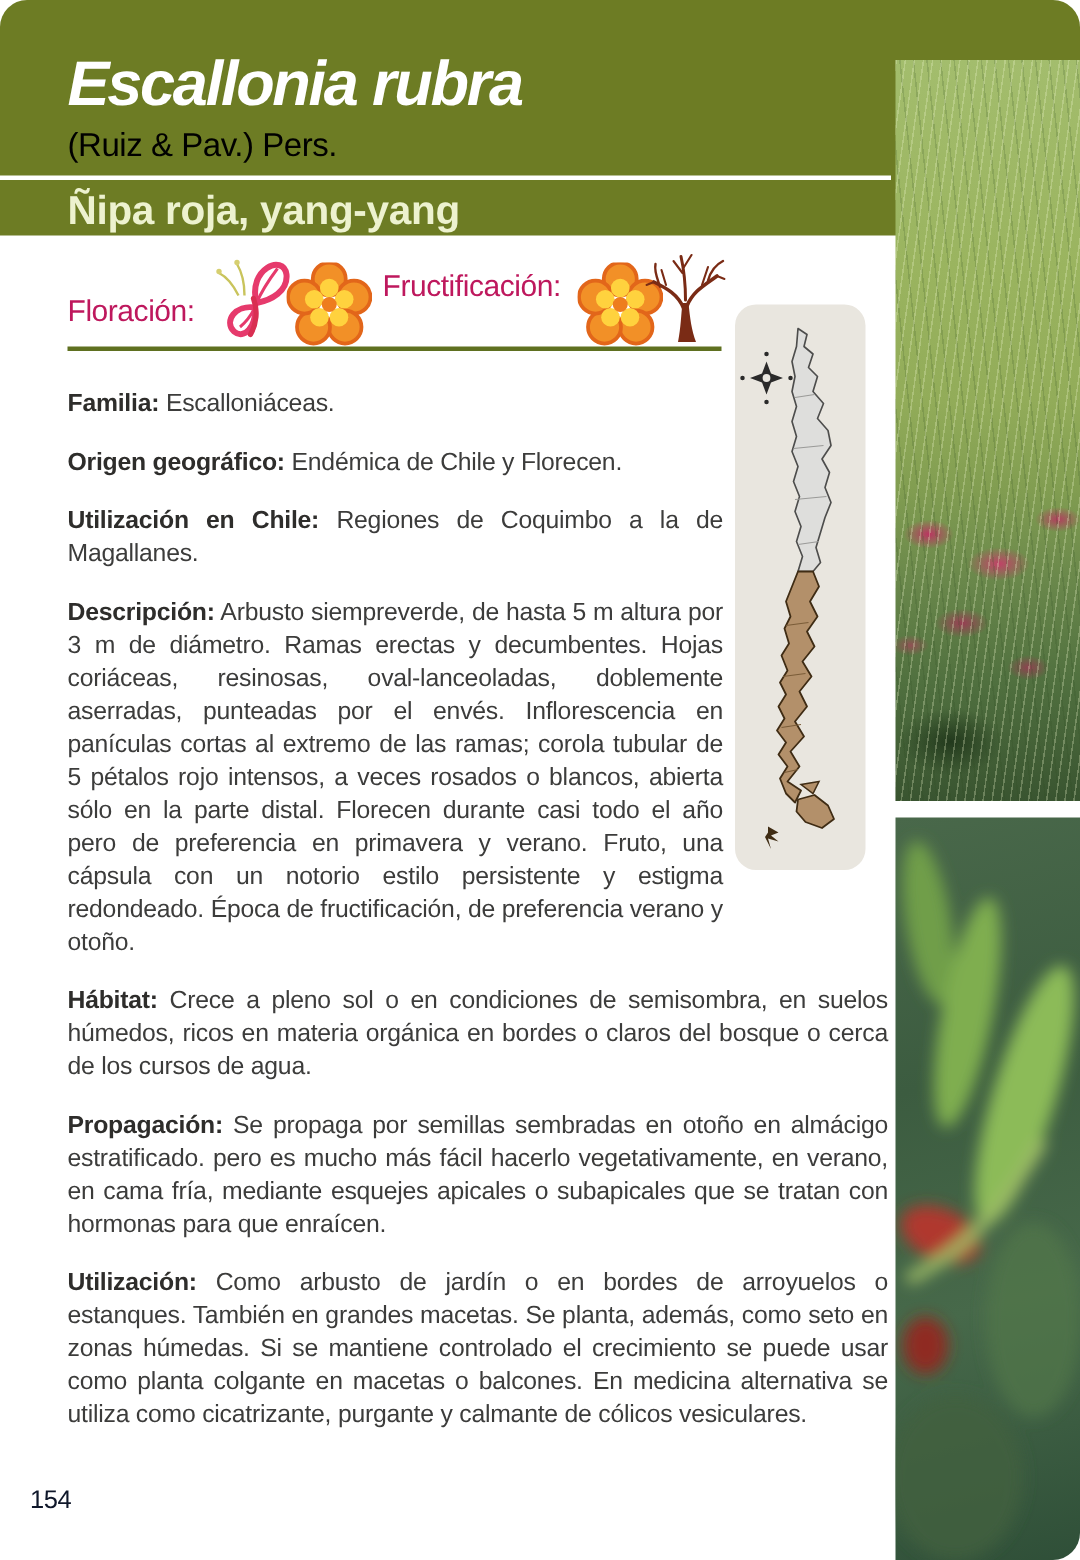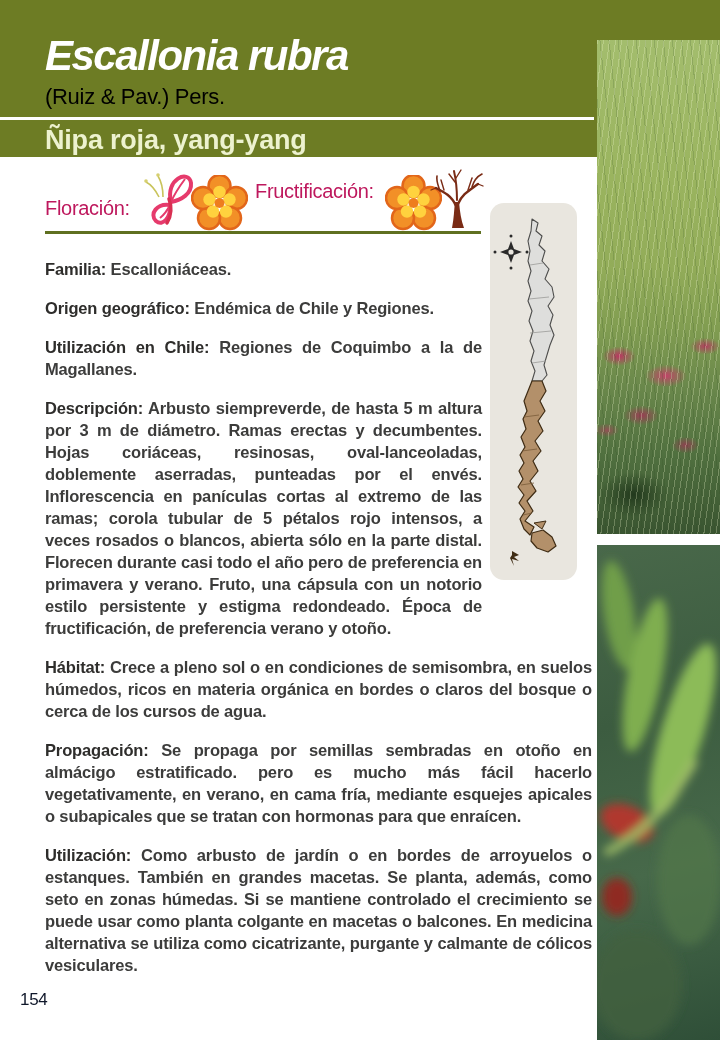--- a/index.html
+++ b/index.html
@@ -1,17 +1,17 @@
 <!DOCTYPE html>
 <html><head>
 <meta charset="utf-8">
 <style>
   html,body{margin:0;padding:0;background:#fff;}
   .page{position:relative;width:720px;height:1040px;background:#ffffff;overflow:hidden;
-        font-family:"Liberation Sans",sans-serif;color:#3c3c3b;}
+        font-family:"Liberation Sans",sans-serif;color:#3c3c3b;border-radius:18px;}
 
   
   .header{position:absolute;left:0;top:0;width:720px;height:157px;background:#6d7c24;}
   .title{position:absolute;left:45px;top:34px;font-size:42px;line-height:44px;font-weight:bold;
          font-style:italic;color:#ffffff;letter-spacing:-1.5px;}
   .authority{position:absolute;left:45px;top:84px;font-size:22px;color:#000000;letter-spacing:-0.3px;}
   .header-line{position:absolute;left:0;top:117px;width:594px;height:3px;background:#ffffff;}
   .common-names{position:absolute;left:45px;top:125px;font-size:27px;font-weight:bold;color:#edf2cf;letter-spacing:-0.2px;}
 
   
@@ -19,21 +19,21 @@
   .phen-icon{position:absolute;}
   .rule{position:absolute;left:45px;top:231px;width:436px;height:3px;background:#5f7020;}
 
   
   .map-panel{position:absolute;left:490px;top:203px;width:87px;height:377px;background:#e9e6df;border-radius:14px;}
   .map-panel svg{position:absolute;left:0;top:0;}
 
   
   .content{position:absolute;left:45px;top:258px;width:547px;}
   .content p{margin:0 0 17px 0;font-size:16.5px;line-height:22px;text-align:justify;
-             letter-spacing:-0.15px;color:#3c3c3b;font-weight:bold;}
+             letter-spacing:-0.15px;color:#3c3c3b;}
   .content p.narrow{width:437px;}
   .content b{color:#2e2d2b;}
 
   
   .photo{position:absolute;left:597px;width:123px;}
   .photo1{top:40px;height:494px;
     background:
       repeating-linear-gradient(98deg, rgba(238,246,205,0.28) 0 1px, transparent 1px 6px),
       repeating-linear-gradient(84deg, rgba(45,75,32,0.18) 0 1px, transparent 1px 9px),
       radial-gradient(24px 14px at 18% 64%, rgba(190,48,98,0.95), rgba(190,48,98,0) 70%),
@@ -181,21 +181,21 @@
     </svg>
   </div>
 
   <div class="content">
     <p class="narrow">
       <b>Familia:</b>
       <span>Escalloniáceas.</span>
     </p>
     <p class="narrow">
       <b>Origen geográfico:</b>
-      <span>Endémica de Chile y Regiones.</span>
+      <span>Endémica de Chile y Florecen.</span>
     </p>
     <p class="narrow">
       <b>Utilización en Chile:</b>
       <span>Regiones de Coquimbo a la de Magallanes.</span>
     </p>
     <p class="narrow">
       <b>Descripción:</b>
       <span>Arbusto siempreverde, de hasta 5 m altura por 3 m de diámetro. Ramas erectas y decumbentes. Hojas coriáceas, resinosas, oval-lanceoladas, doblemente aserradas, punteadas por el envés. Inflorescencia en panículas cortas al extremo de las ramas; corola tubular de 5 pétalos rojo intensos, a veces rosados o blancos, abierta sólo en la parte distal. Florecen durante casi todo el año pero de preferencia en primavera y verano. Fruto, una cápsula con un notorio estilo persistente y estigma redondeado. Época de fructificación, de preferencia verano y otoño.</span>
     </p>
     <p>

